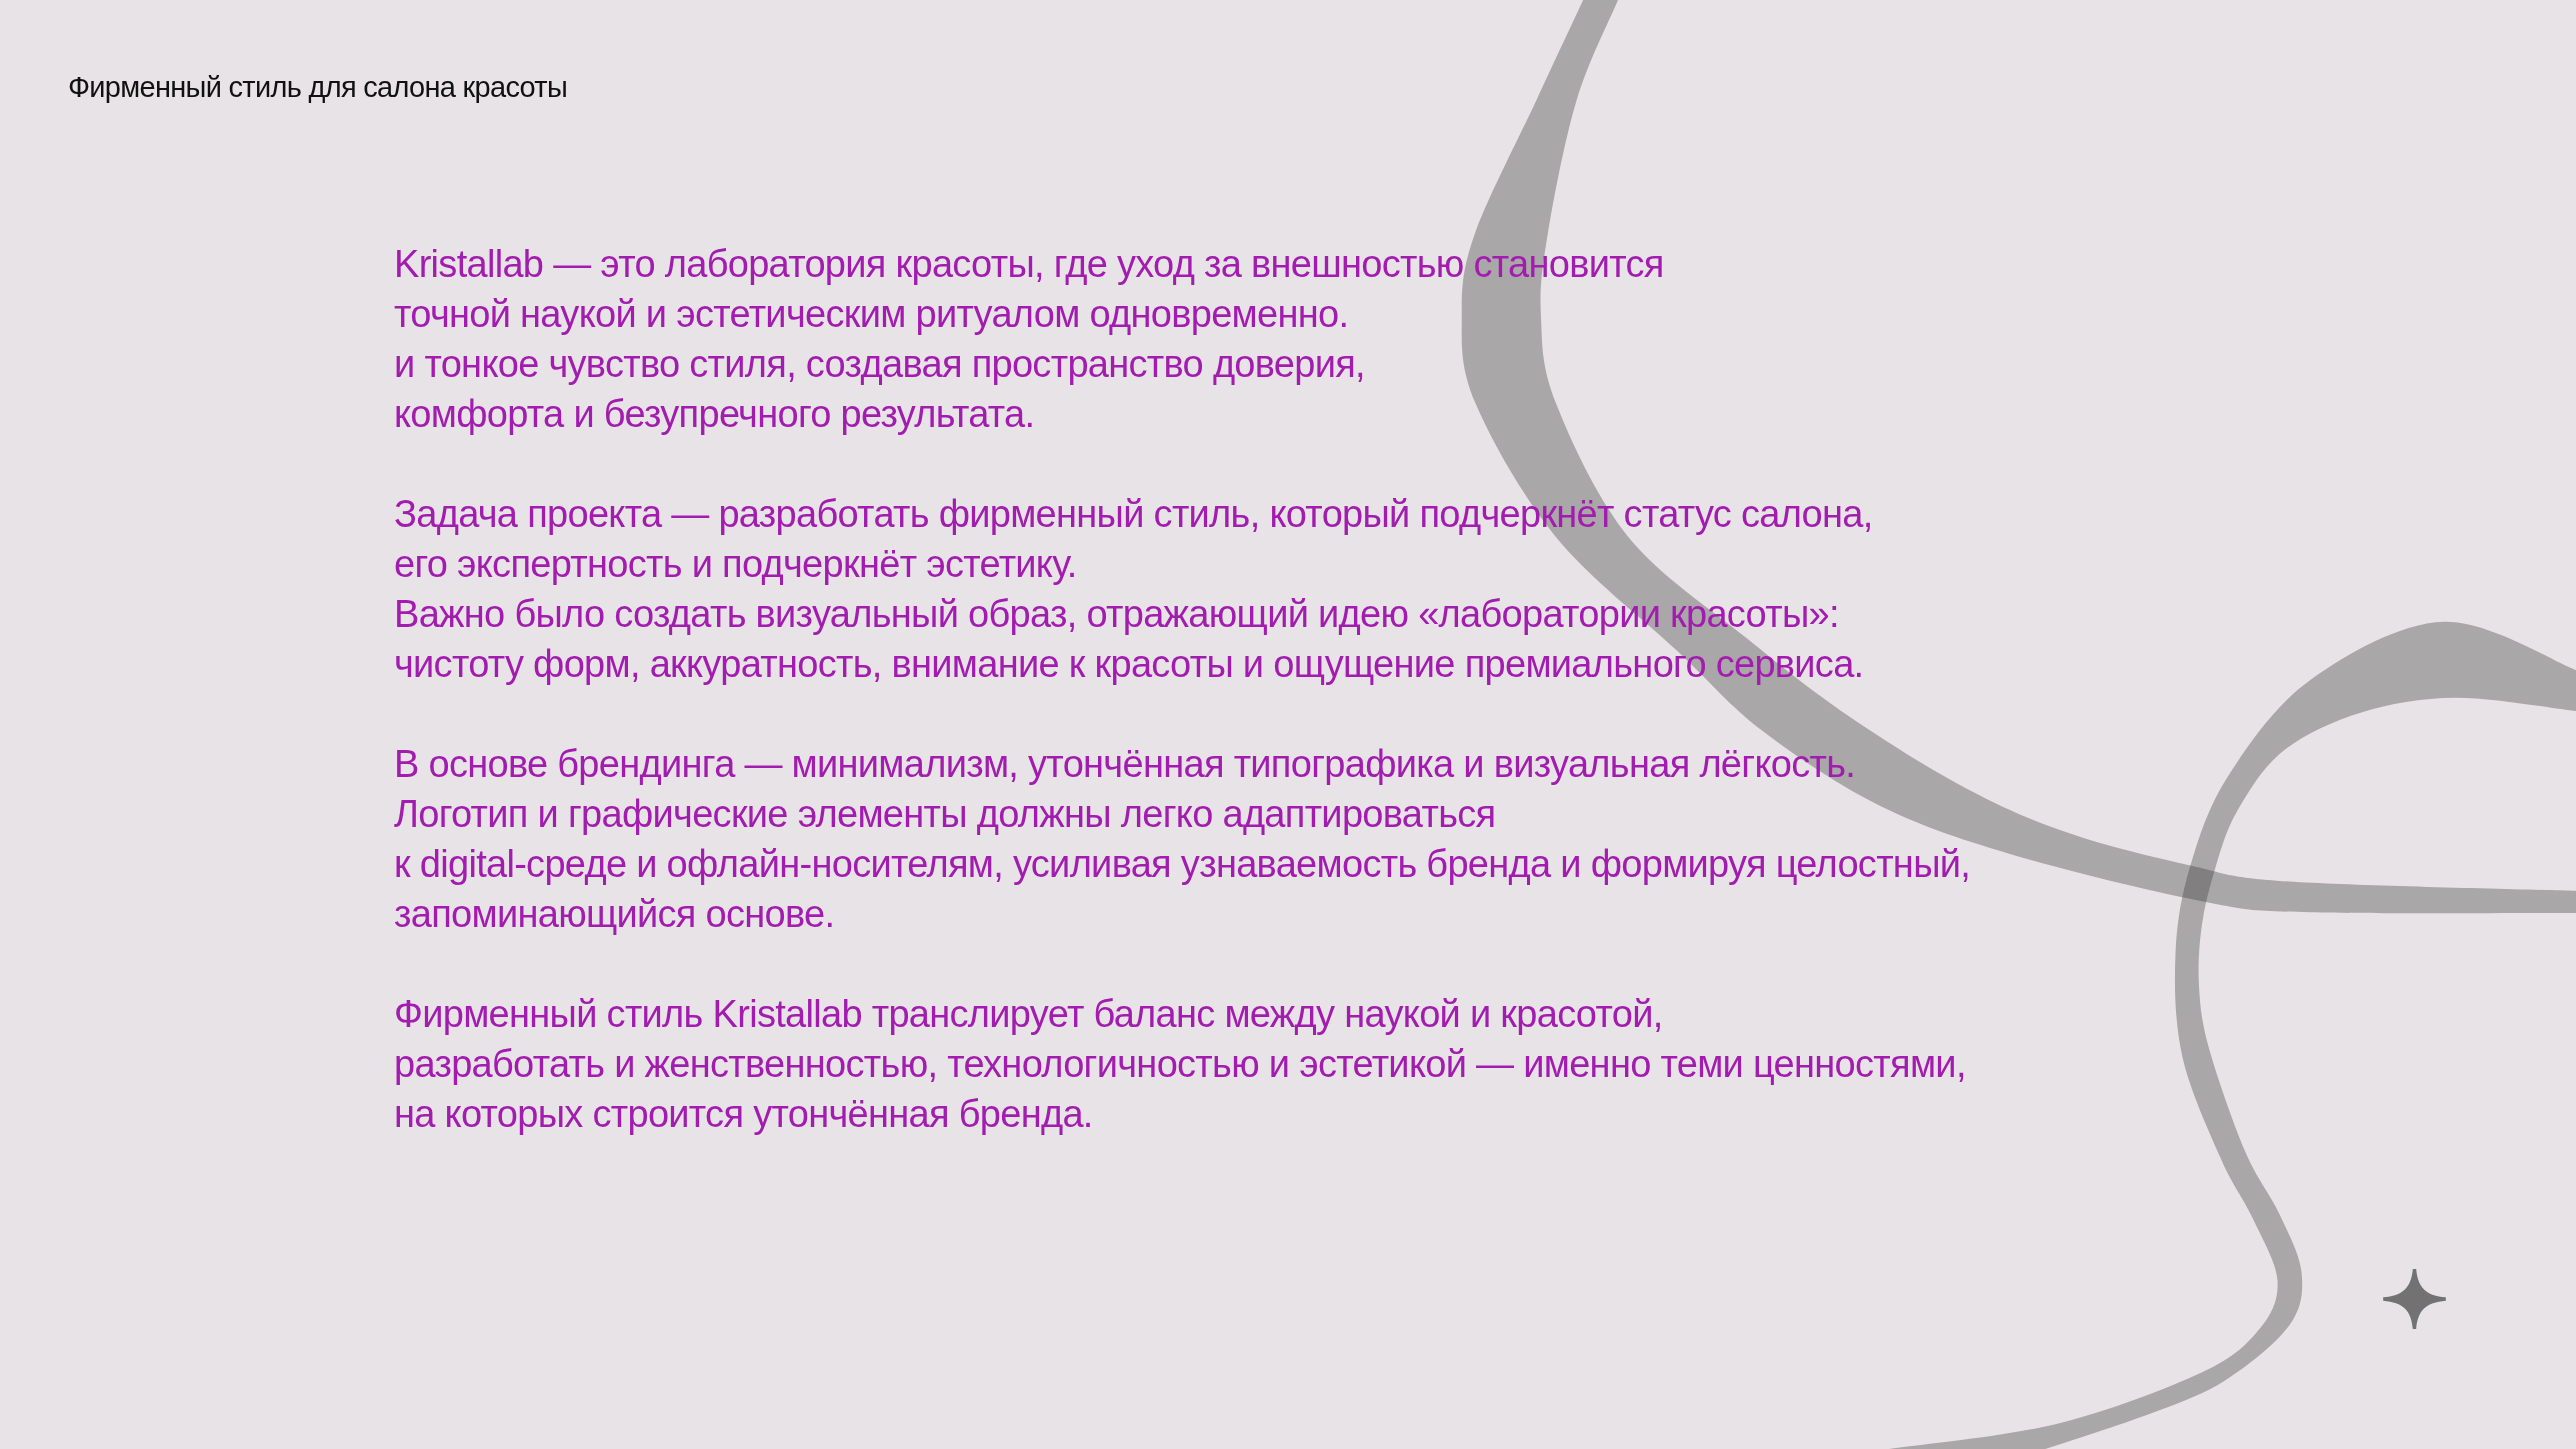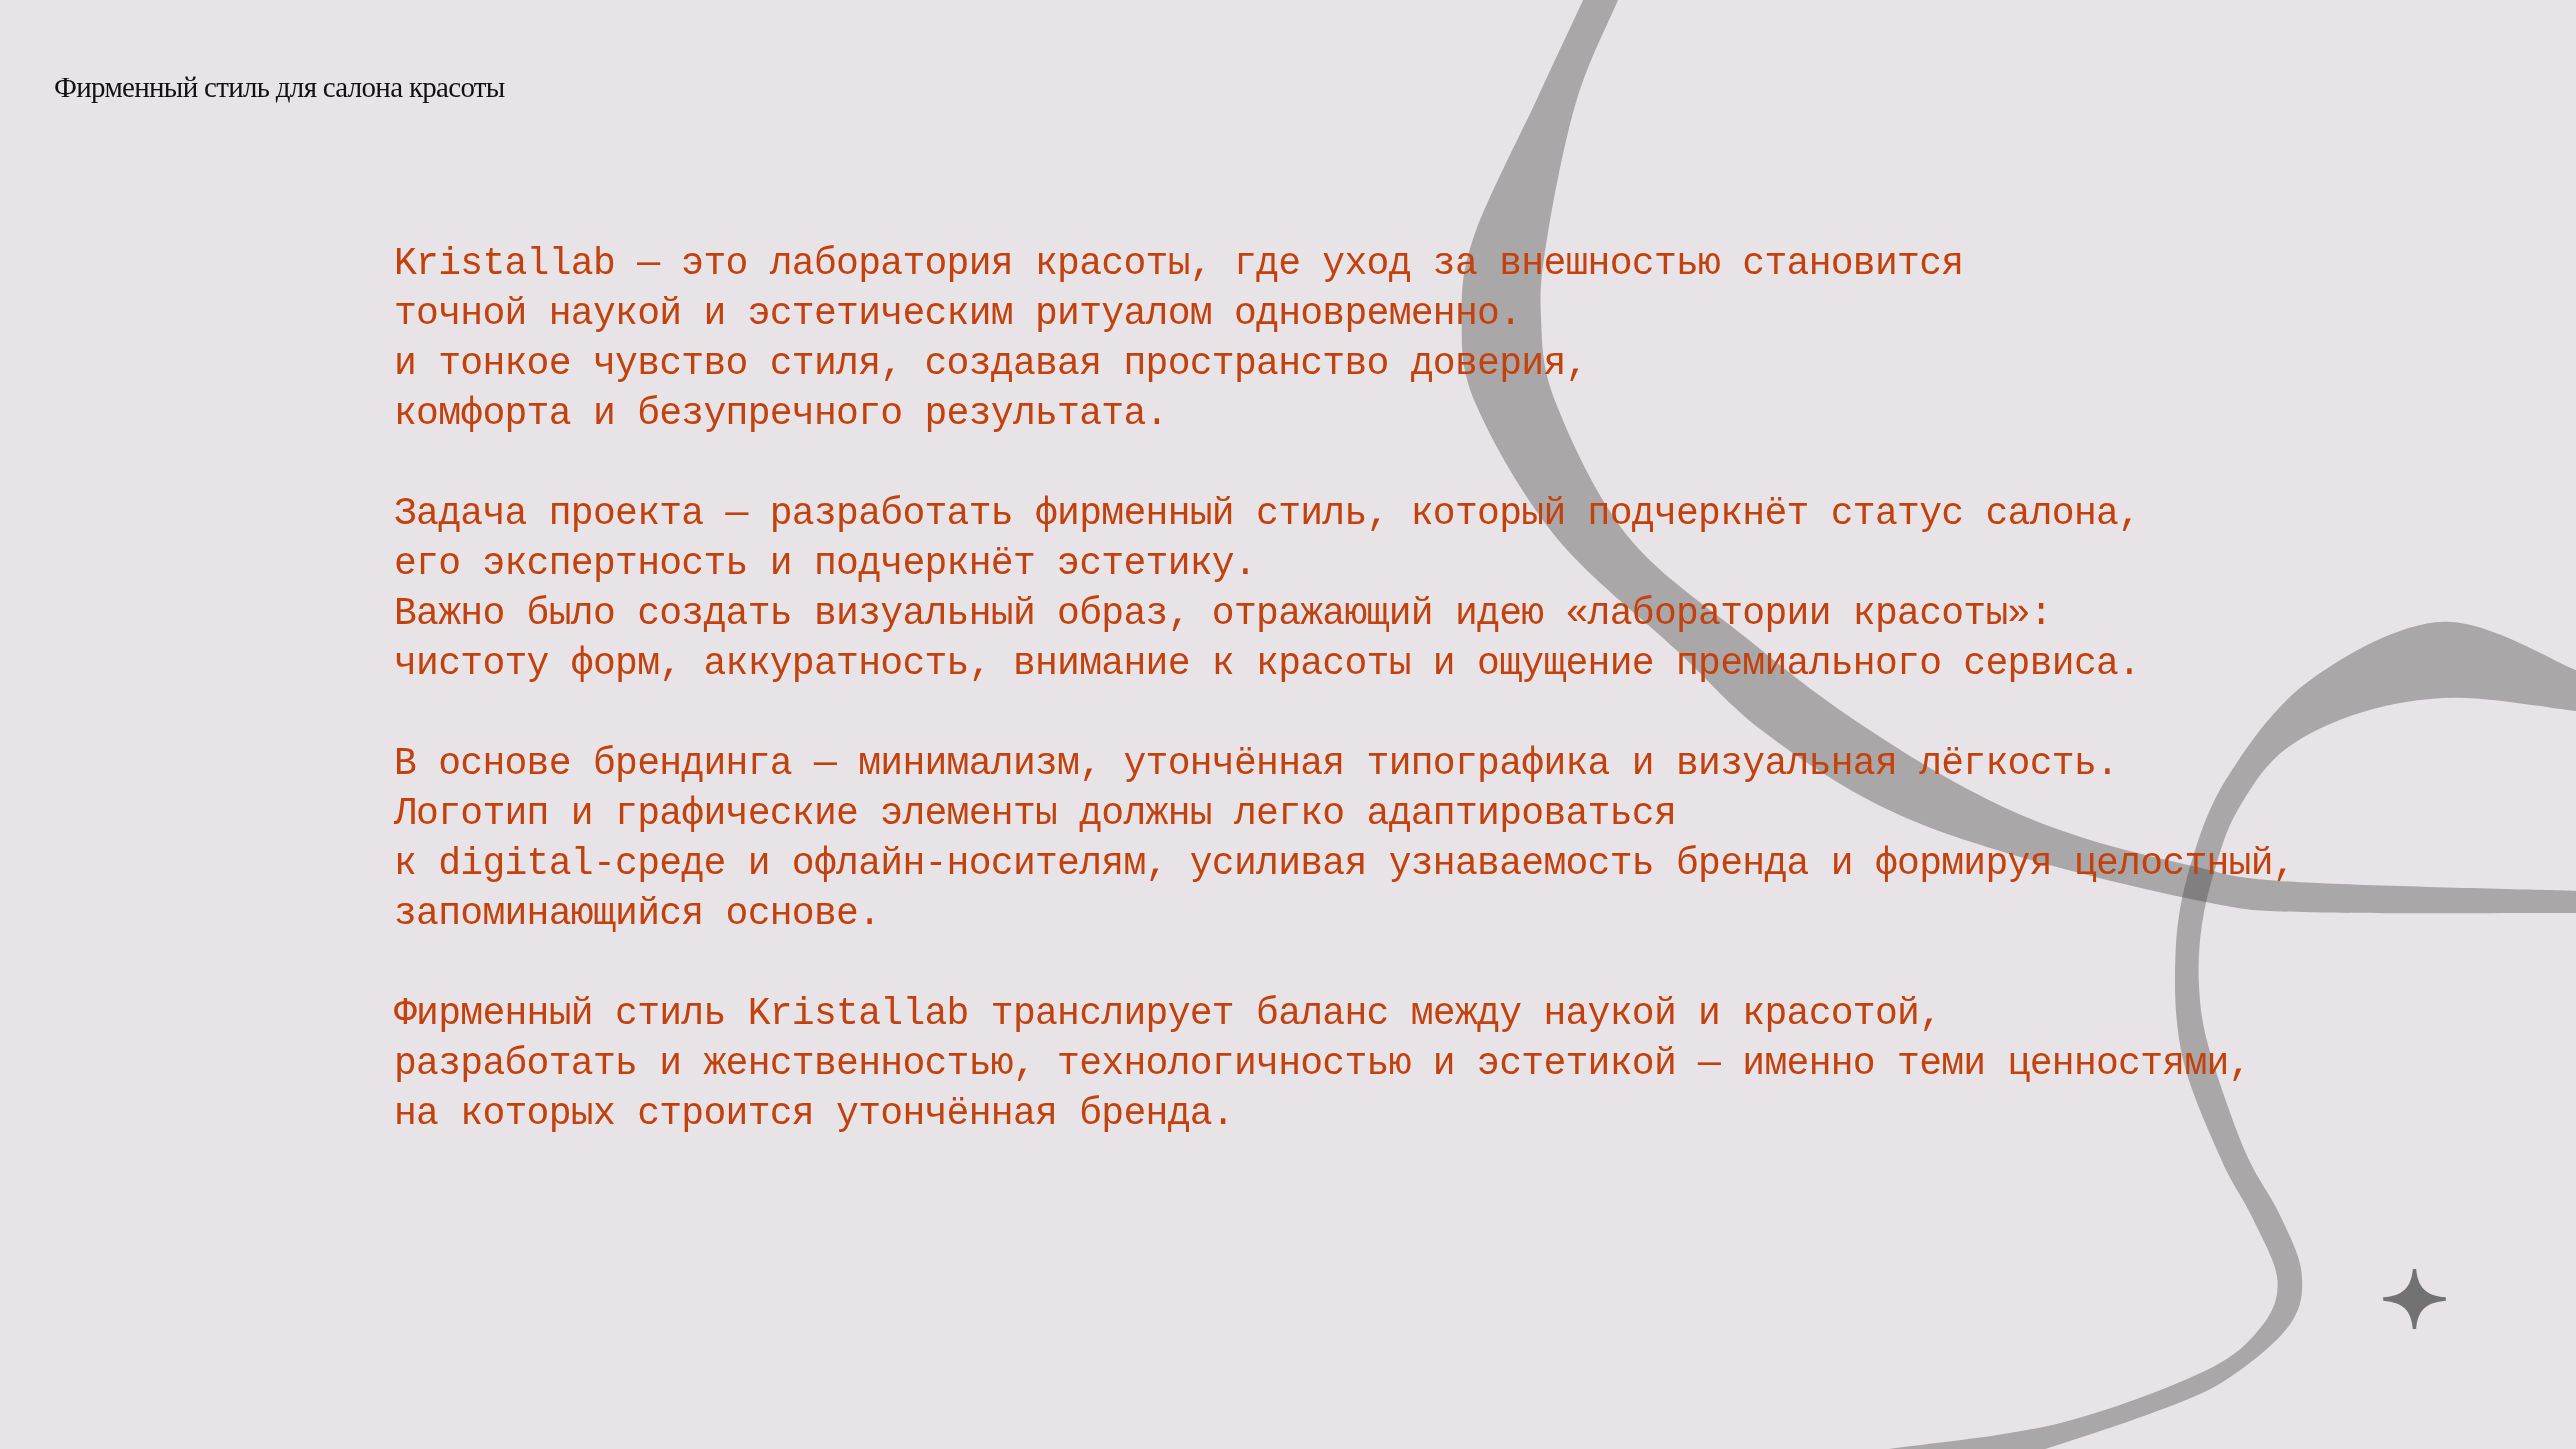--- a/index.html
+++ b/index.html
@@ -2,30 +2,30 @@
 <html style="font-size:10.7px"><head>
 <meta charset="utf-8">
 <style>
   html, body { margin: 0; padding: 0; }
   body {
     width: 2576px; height: 1449px; overflow: hidden;
     background: #e8e3e6; position: relative;
   }
   .bg-art { position: absolute; left: 0; top: 0; width: 2576px; height: 1449px; z-index: 0; }
   .header-title {
-    position: absolute; left: 54px; top: 73px;
-    font-family: Liberation Serif, serif;
+    position: absolute; left: 68px; top: 73px;
+    font-family: Liberation Sans, sans-serif;
     font-size: 29px; line-height: 29px; letter-spacing: -0.7px;
     color: #111111; white-space: nowrap; z-index: 2;
   }
   .body-text {
     position: absolute; left: 394px; top: 239px;
-    font-family: Liberation Mono, monospace;
+    font-family: Liberation Sans, sans-serif;
     font-size: 38px; line-height: 50px; letter-spacing: -0.7px;
-    color: #c2410c; z-index: 2;
+    color: #a21caf; z-index: 2;
   }
   .paragraph { margin: 0 0 50px 0; }
   .line { display: block; white-space: nowrap; height: 50px; }
   .sparkle { position: absolute; left: 2383px; top: 1269px; width: 63px; height: 60px; z-index: 1; }
 </style>
 </head>
 <body>
 
 <svg class="bg-art" viewBox="0 0 3840 2160" xmlns="http://www.w3.org/2000/svg">
   <path id="ribbon1" fill="#2d2d2d" fill-opacity="0.33" d="M2412,0 C2401.7,25.0 2367.5,91.7 2350,150 C2332.5,208.3 2315.8,296.7 2307,350 C2298.2,403.3 2295.0,428.3 2297,470 C2299.0,511.7 2297.3,545.0 2319,600 C2340.7,655.0 2379.8,741.7 2427,800 C2474.2,858.3 2547.3,905.5 2602,950 C2656.7,994.5 2699.7,1029.2 2755,1067 C2810.3,1104.8 2878.7,1147.7 2934,1177 C2989.3,1206.3 3031.8,1224.2 3087,1243 C3142.2,1261.8 3210.8,1278.2 3265,1290 C3319.2,1301.8 3316.2,1307.7 3412,1314 C3507.8,1320.3 3768.7,1325.7 3840,1328 L3840,1361 C3774.2,1360.8 3536.7,1362.7 3445,1360 C3353.3,1357.3 3362.5,1358.8 3290,1345 C3217.5,1331.2 3090.7,1300.7 3010,1277 C2929.3,1253.3 2869.7,1234.2 2806,1203 C2742.3,1171.8 2679.0,1128.8 2628,1090 C2577.0,1051.2 2551.5,1018.3 2500,970 C2448.5,921.7 2369.2,861.7 2319,800 C2268.8,738.3 2222.3,655.0 2199,600 C2175.7,545.0 2179.2,511.7 2179,470 C2178.8,428.3 2179.5,403.3 2198,350 C2216.5,296.7 2263.0,208.3 2290,150 C2317.0,91.7 2348.3,25.0 2360,0 Z"></path>

